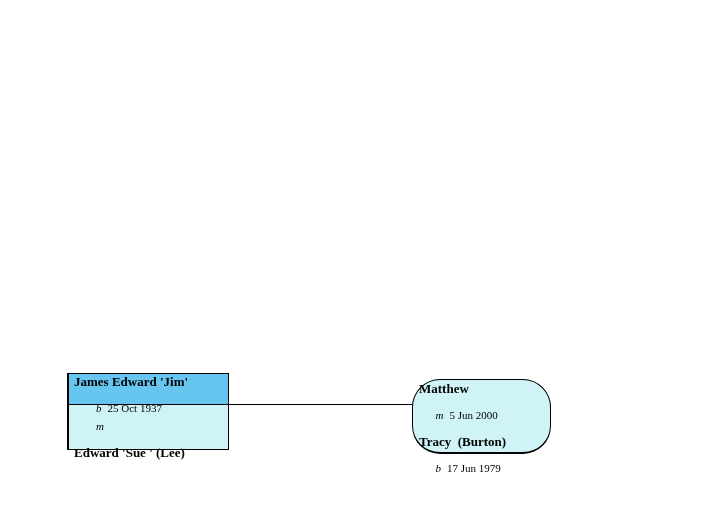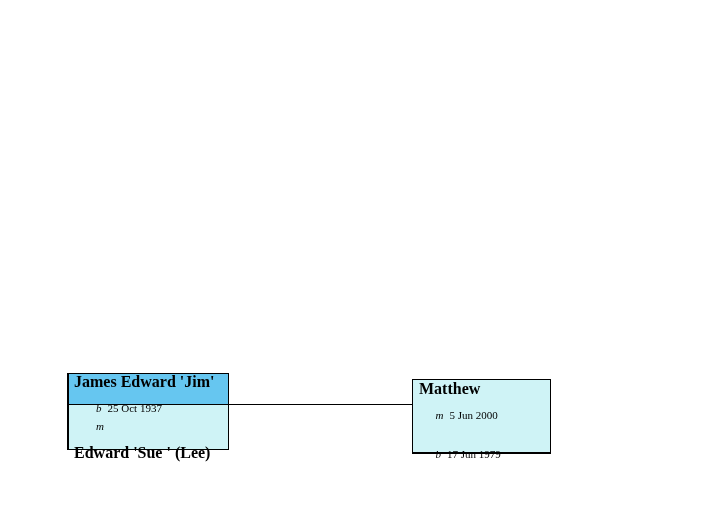--- a/index.html
+++ b/index.html
@@ -44,24 +44,25 @@
     padding: 2px 4px 0 5px;
   }
   .box-child {
     left: 412px;
     top: 379px;
     width: 139px;
     height: 75px;
     background: #CFF3F6;
     border-bottom-width: 2px;
     padding: 2px 4px 0 6px;
+    border-radius: 28px;
   }
   .name {
     font-weight: bold;
-    font-size: 16px;
+    font-size: 13px;
     line-height: 14px;
     white-space: pre;
   }
   .detail {
     font-size: 11px;
     line-height: 13px;
     white-space: pre;
   }
   .lbl {
     font-style: italic;
@@ -99,18 +100,19 @@
     </div>
   </div>
 
   <div class="connector"></div>
 
   <div class="box box-child">
     <div class="name">Matthew</div>
     <div class="detail">
       <span class="lbl">m</span><span class="date">5 Jun 2000</span>
     </div>
+    <div class="name">Tracy  (Burton)</div>
     <div class="detail">
       <span class="lbl">b</span><span class="date">17 Jun 1979</span>
     </div>
   </div>
 
 </div>
 
 </body></html>

